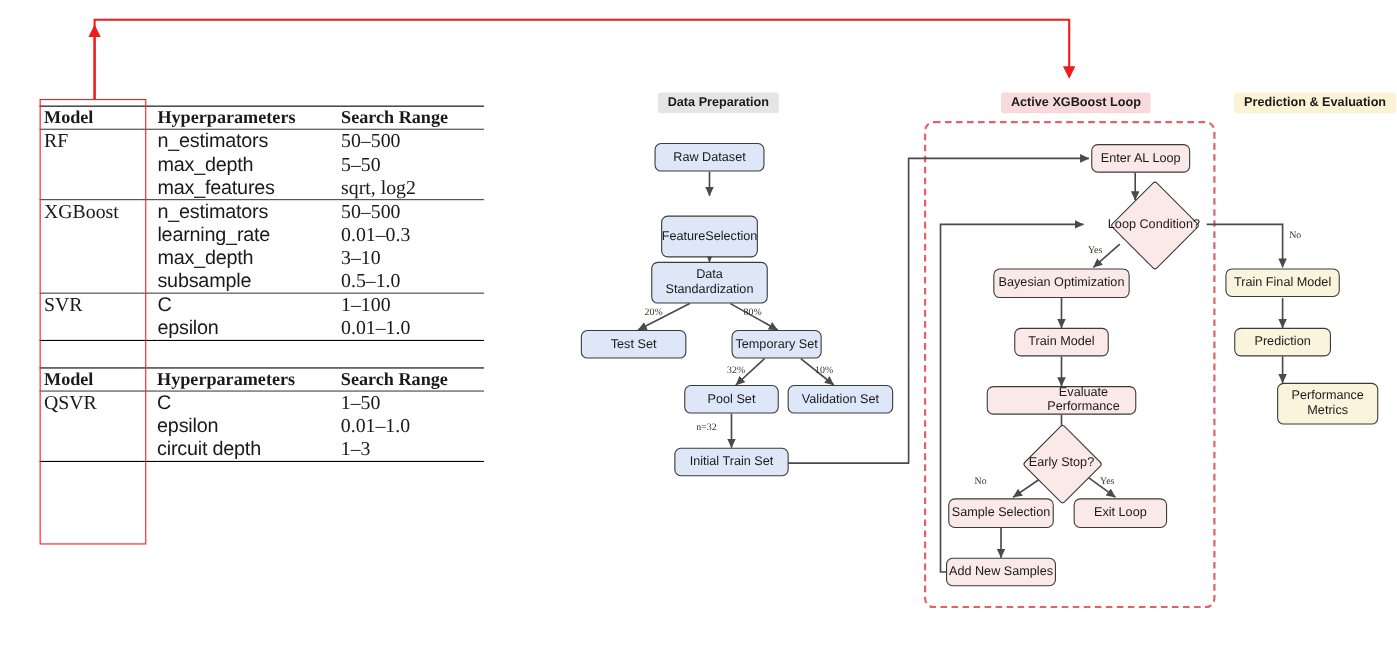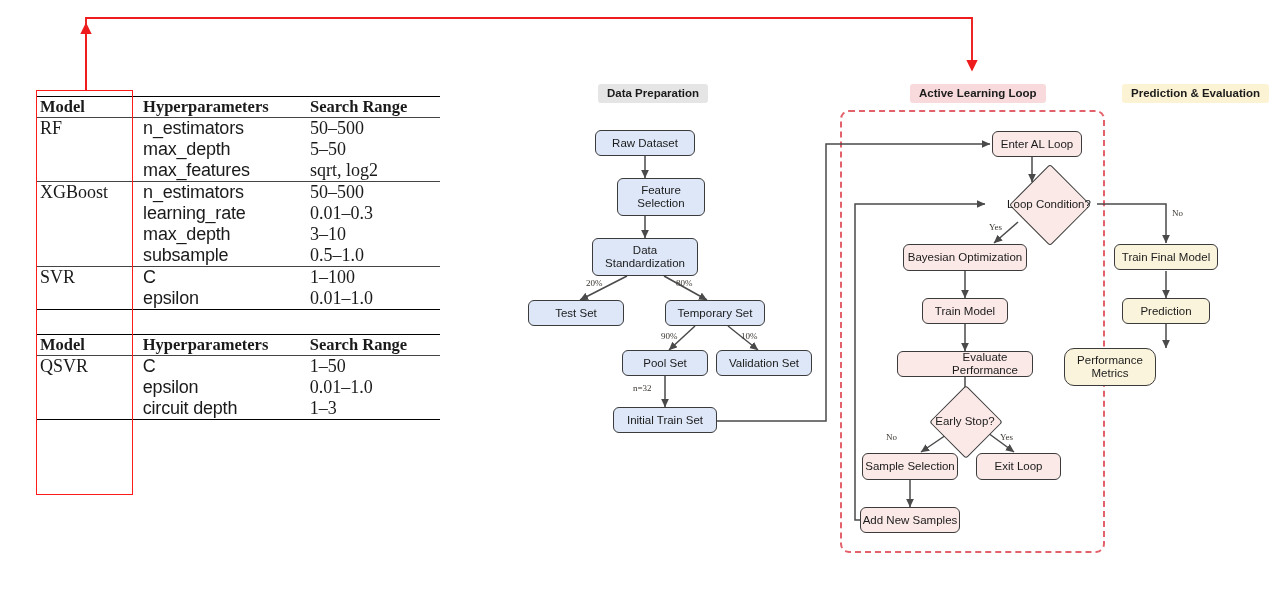--- a/index.html
+++ b/index.html
@@ -205,48 +205,48 @@
 
       <path d="M1097,204 L1166,204 L1166,243"></path>
 
       <path d="M1166,271 L1166,298"></path>
 
       <path d="M1166,324 L1166,348"></path>
     </g>
   </svg>
 
   <div class="seclabel sec-blue" style="left:598px;top:84px;">Data Preparation</div>
-  <div class="seclabel sec-pink" style="left:910px;top:84px;">Active Learning Loop</div>
+  <div class="seclabel sec-pink" style="left:910px;top:84px;">Active XGBoost Loop</div>
   <div class="seclabel sec-cream" style="left:1122px;top:84px;">Prediction &amp; Evaluation</div>
 
   <div class="nodebox blue" style="left:595px;top:130px;width:100px;height:26px;">Raw Dataset</div>
 
-  <div class="nodebox blue" style="left:601px;top:178px;width:88px;height:38px;flex-direction:column;margin-left:16px;">
+  <div class="nodebox blue" style="left:601px;top:196px;width:88px;height:38px;flex-direction:row;">
     <span>Feature</span>
     <span>Selection</span>
   </div>
 
   <div class="nodebox blue" style="left:592px;top:238px;width:106px;height:38px;flex-direction:column;">
     <span>Data</span>
     <span>Standardization</span>
   </div>
 
   <div class="nodebox blue" style="left:528px;top:300px;width:96px;height:26px;">Test Set</div>
 
-  <div class="nodebox blue" style="left:665px;top:300px;width:100px;height:26px;">Temporary Set</div>
+  <div class="nodebox blue" style="left:665px;top:300px;width:82px;height:26px;">Temporary Set</div>
 
   <div class="nodebox blue" style="left:622px;top:350px;width:86px;height:26px;">Pool Set</div>
 
   <div class="nodebox blue" style="left:716px;top:350px;width:96px;height:26px;">Validation Set</div>
 
   <div class="nodebox blue" style="left:613px;top:407px;width:104px;height:26px;">Initial Train Set</div>
 
   <div class="edgelabel" style="left:586px;top:278px;">20%</div>
   <div class="edgelabel" style="left:676px;top:278px;">80%</div>
-  <div class="edgelabel" style="left:661px;top:331px;">90%</div>
+  <div class="edgelabel" style="left:661px;top:331px;">32%</div>
   <div class="edgelabel" style="left:741px;top:331px;">10%</div>
   <div class="edgelabel" style="left:633px;top:383px;">n=32</div>
 
   <div class="nodebox pink" style="left:992px;top:131px;width:90px;height:26px;">Enter AL Loop</div>
 
   <div class="diamond" style="left:988px;top:176px;width:90px;height:56px;margin-left:16px;">
     <div class="dshape" style="left:17px;top:0px;width:56px;height:56px;"></div>
     <div class="dlabel">Loop Condition?</div>
   </div>
 
@@ -269,18 +269,18 @@
 
   <div class="edgelabel" style="left:989px;top:222px;">Yes</div>
   <div class="edgelabel" style="left:1172px;top:208px;">No</div>
   <div class="edgelabel" style="left:886px;top:432px;">No</div>
   <div class="edgelabel" style="left:1000px;top:432px;">Yes</div>
 
   <div class="nodebox cream" style="left:1114px;top:244px;width:104px;height:26px;">Train Final Model</div>
 
   <div class="nodebox cream" style="left:1122px;top:298px;width:88px;height:26px;">Prediction</div>
 
-  <div class="nodebox cream" style="left:1064px;top:348px;width:92px;height:38px;flex-direction:column;border-radius:10px;">
+  <div class="nodebox cream" style="left:1161px;top:348px;width:92px;height:38px;flex-direction:column;">
     <span>Performance</span>
     <span>Metrics</span>
   </div>
 
 </div>
 
 </body></html>

